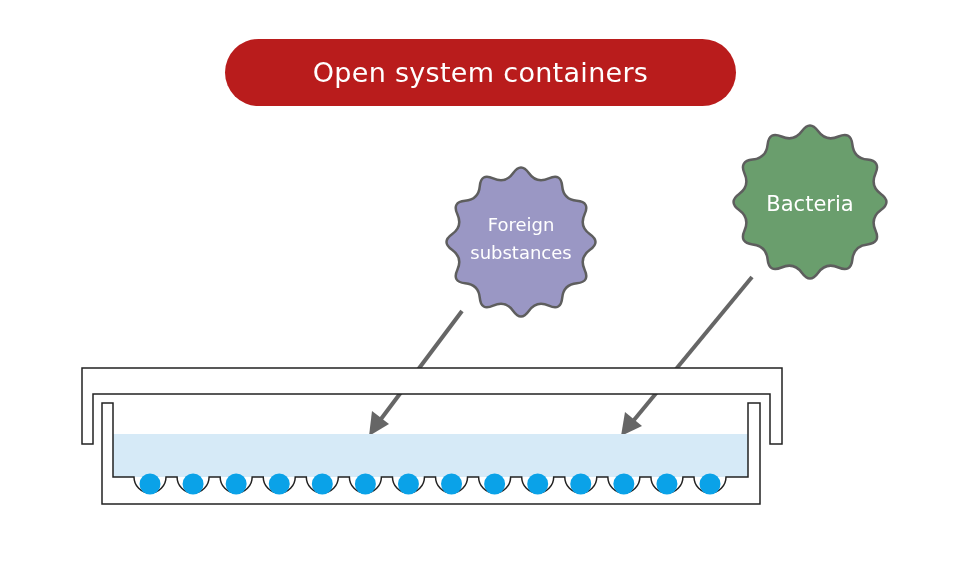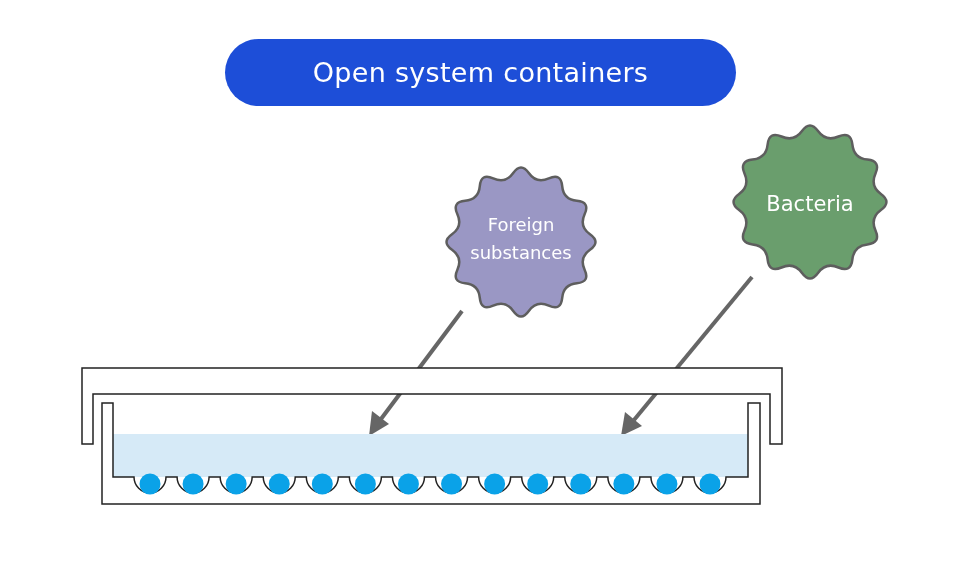--- a/index.html
+++ b/index.html
@@ -9,21 +9,21 @@
       border-radius: 34px; background: #2f78e0;
       display: flex; align-items: center; justify-content: center;
       color: #ffffff; font-size: 27px; letter-spacing: 0.3px;
     }
     svg#diagram { position: absolute; left: 0; top: 0; }
     .star-label { font-family: "DejaVu Sans", sans-serif; fill: #ffffff; text-anchor: middle; }
   </style>
 </head>
 <body>
 
-<div id="title-pill" style="background: #1d4ed8; text-align: right;">
+<div id="title-pill" style="background: #b91c1c; text-align: right;">
   <span>Open system containers</span>
 </div>
 
 <svg id="diagram" width="960" height="580" viewBox="0 0 960 580">
 
   <g>
     <line id="arrow1-line" x1="462" y1="311" x2="381" y2="419" stroke-width="4" stroke-linecap="butt" stroke="#666666"></line>
     <polygon id="arrow1-head" points="369,436 372,411 389,424" fill="#666666"></polygon>
   </g>
   <g>

